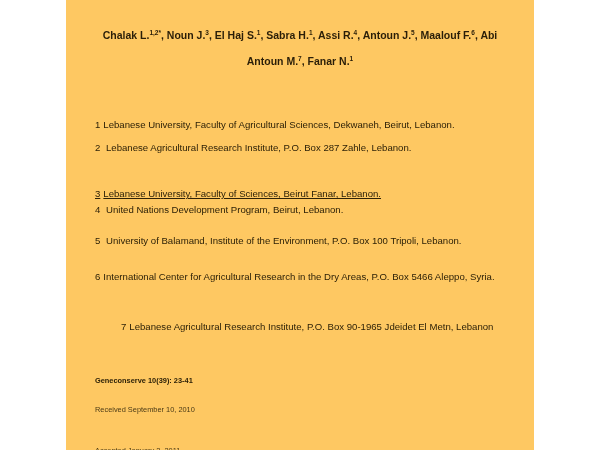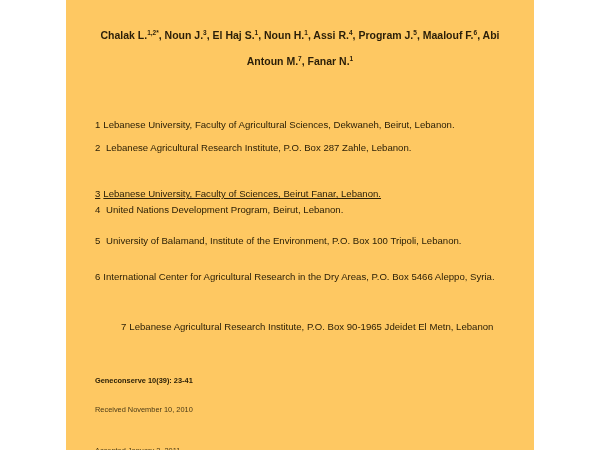--- a/index.html
+++ b/index.html
@@ -64,23 +64,23 @@
 </head>
 <body>
 
 <div class="page">
 
   <div class="authors">
     <div>
       <span><span>Chalak L.</span><sup>1,2*</sup></span><span>, </span>
       <span><span>Noun J.</span><sup>3</sup></span><span>, </span>
       <span><span>El Haj S.</span><sup>1</sup></span><span>, </span>
-      <span><span>Noun H.</span><sup>1</sup></span><span>, </span>
+      <span><span>Sabra H.</span><sup>1</sup></span><span>, </span>
       <span><span>Assi R.</span><sup>4</sup></span><span>, </span>
-      <span><span>Program J.</span><sup>5</sup></span><span>, </span>
+      <span><span>Antoun J.</span><sup>5</sup></span><span>, </span>
       <span><span>Maalouf F.</span><sup>6</sup></span><span>, </span>
       <span>Abi</span>
     </div>
     <div>
       <span><span>Antoun M.</span><sup>7</sup></span><span>, </span>
       <span><span>Fanar N.</span><sup>1</sup></span>
     </div>
   </div>
 
   <div class="aff" style="top:107px;margin-top:8px;">
@@ -99,15 +99,15 @@
     <span class="num">5</span> <span>University of Balamand, Institute of the Environment, P.O. Box 100 Tripoli, Lebanon.</span>
   </div>
   <div class="aff" style="top:267px;">
     <span class="num">6</span><span>International Center for Agricultural Research in the Dry Areas, P.O. Box 5466 Aleppo, Syria.</span>
   </div>
   <div class="aff" style="top:317px;margin-left:26px;">
     <span class="num">7</span><span>Lebanese Agricultural Research Institute, P.O. Box 90-1965 Jdeidet El Metn, Lebanon</span>
   </div>
 
   <div class="journal">Geneconserve 10(39): 23-41</div>
-  <div class="meta" style="top:405px;">Received November 10, 2010</div>
+  <div class="meta" style="top:405px;">Received September 10, 2010</div>
   <div class="meta" style="top:424px;margin-top:22px;">Accepted January 2, 2011</div>
 </div>
 
 </body></html>

